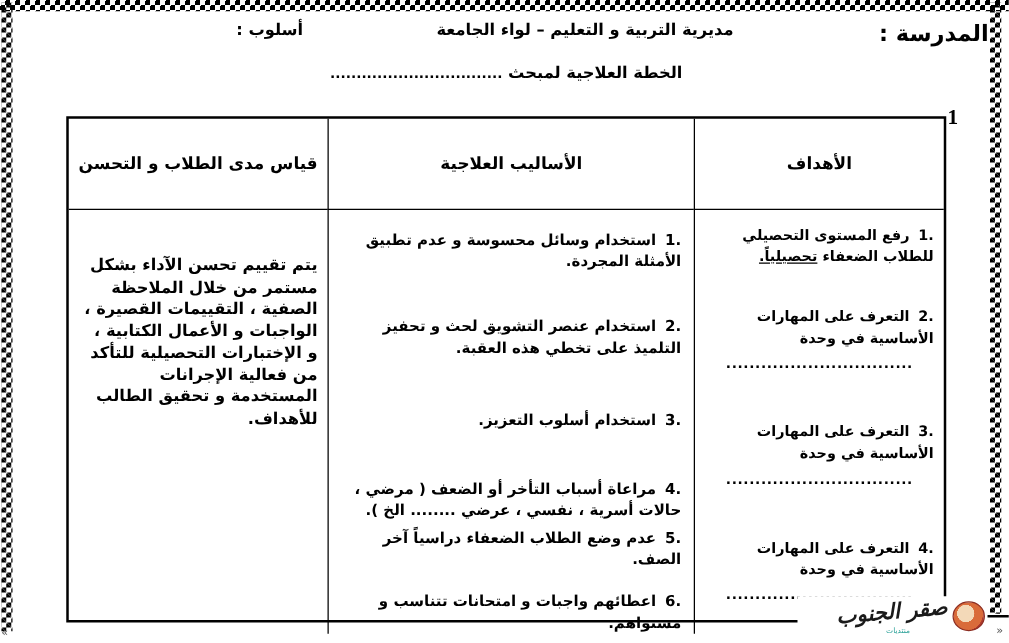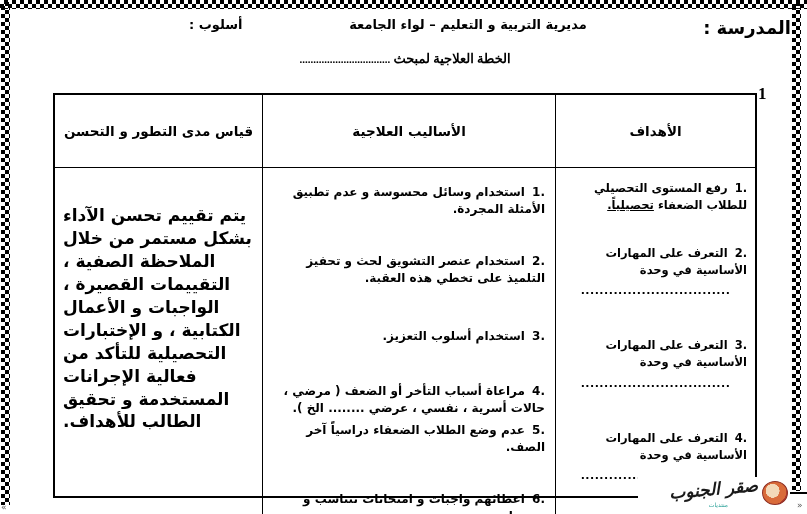--- a/index.html
+++ b/index.html
@@ -29,21 +29,21 @@
     position:absolute; font-size:9px; color:#555; font-weight:normal;
     line-height:9px;
   }
   .corner-mark.bl { left:1px; top:503px; }
   .corner-mark.br { left:797px; top:501px; }
 
   
   .hdr-school { position:absolute; top:17px; right:16px; font-size:18px; }
   .hdr-directorate { position:absolute; top:17px; left:348px; width:240px; text-align:center; font-size:13px; }
   .hdr-class { position:absolute; top:17px; left:189px; font-size:13px; }
-  .hdr-title { position:absolute; top:51px; left:230px; width:350px; text-align:center; font-size:13px; direction:rtl;font-family:Liberation Serif, serif; }
+  .hdr-title { position:absolute; top:51px; left:230px; width:350px; text-align:center; font-size:13px; direction:rtl; }
   .hdr-title .blank-dots { font-size:11px; letter-spacing:0.5px; }
 
   .page-num { position:absolute; left:758px; top:84px; font-size:17px; font-family:"Liberation Serif","DejaVu Serif",serif; }
 
   
   .plan-table {
     position:absolute; left:53px; top:93px; width:704px; height:405px;
     border:2px solid #000;
     display:grid;
     grid-template-columns:200px 293px auto;
@@ -68,24 +68,24 @@
   .obj-gap1 { margin-bottom:30px; }
   .obj-gap2 { margin-bottom:40px; }
 
   .met-cell { padding-top:16px; padding-right:10px; padding-left:10px; }
   .met-item { text-align:right; font-size:12px; line-height:1.45; }
   .met-item .num { display:inline-block; direction:ltr; unicode-bidi:isolate; margin-left:3px; }
   .m1 { margin-bottom:34px; }
   .m2 { margin-bottom:40px; }
   .m3 { margin-bottom:38px; }
   .m4 { margin-bottom:4px; }
-  .m5 { margin-bottom:34px; }
+  .m5 { margin-bottom:16px; }
 
   .mea-cell { padding-top:36px; }
-  .mea-text { text-align:left; font-size:17px; line-height:1.35; }
+  .mea-text { text-align:right; font-size:13px; line-height:1.35; }
 
   
   .br-line { position:absolute; left:776px; top:492px; width:31px; height:2px; background:#000; }
   .watermark {
     position:absolute; left:638px; top:477px; width:152px; height:36px;
     background:#fff;
   }
   .wm-swirl {
     position:absolute; right:32px; top:2px;
     font-family:"DejaVu Serif","Liberation Serif",serif;
@@ -119,21 +119,21 @@
   <span>الخطة العلاجية لمبحث</span>
   <span class="blank-dots">.................................</span>
 </div>
 
 <div class="page-num">1</div>
 
 <div class="plan-table">
 
   <div class="cell th c-obj">الأهداف</div>
   <div class="cell th c-met">الأساليب العلاجية</div>
-  <div class="cell th">قياس مدى التطور و التحسن</div>
+  <div class="cell th">قياس مدى الطلاب و التحسن</div>
 
   <div class="cell td c-obj obj-cell">
     <div class="obj-item obj-gap1">
       <span class="num">1.</span>
       <span>رفع المستوى التحصيلي للطلاب الضعفاء</span>
       <span class="und">تحصيلياً.</span>
     </div>
     <div class="obj-item obj-gap2">
       <span class="num">2.</span>
       <span>التعرف على المهارات الأساسية في وحدة</span>

